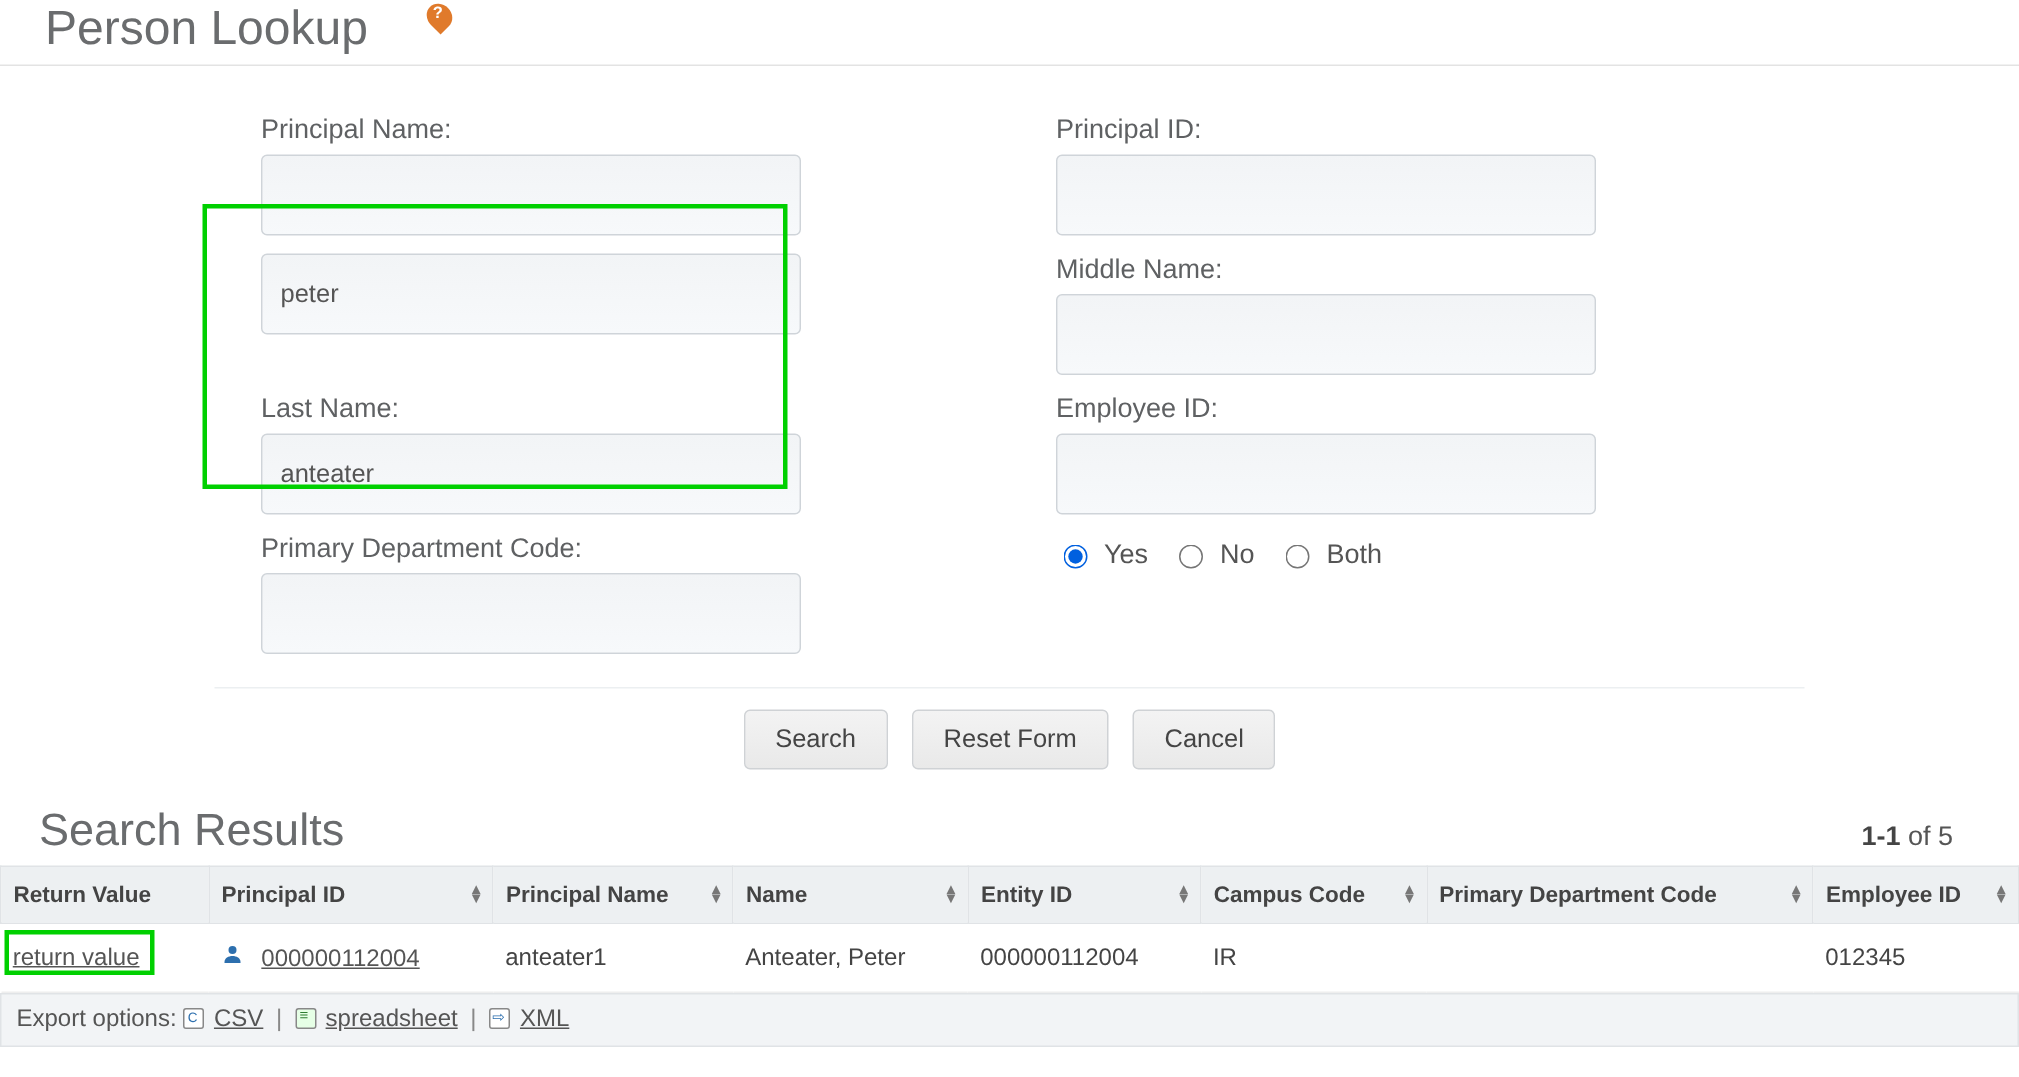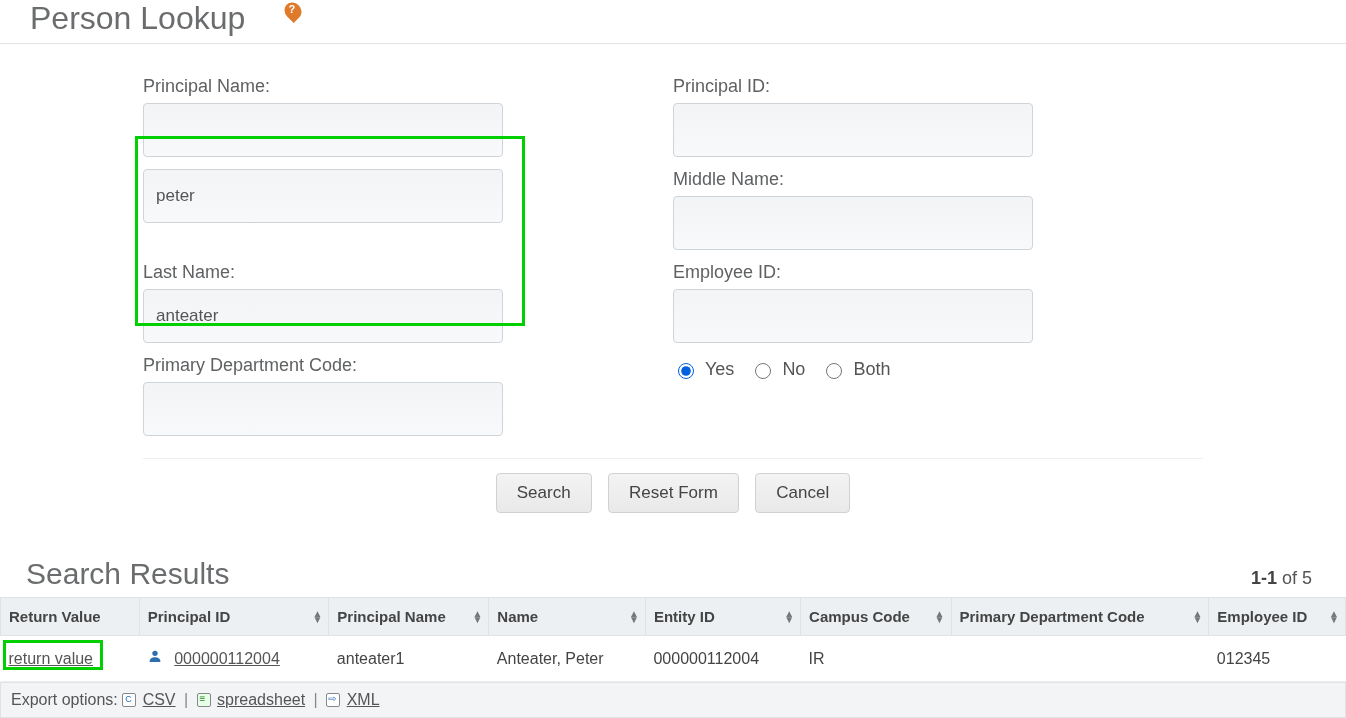--- a/index.html
+++ b/index.html
@@ -2,21 +2,21 @@
 <html><head>
 <meta charset="utf-8">
 <style>
   * { box-sizing: border-box; }
   html, body { margin:0; padding:0; font-family: "Helvetica Neue", Arial, sans-serif; color:#555; background:#fff; }
   body { width:1346px; }
   .page-title-row { border-bottom:1px solid #e3e3e3; padding:0 0 6px 30px; display:flex; }
   h1.page-title { font-size:32px; font-weight:300; color:#6a6c6e; margin:0 40px 0 0; }
   .form-area { width:1060px; margin:12px auto 0 auto; padding-top:14px; }
   .form-row { display:flex; }
-  .form-col { flex:1; padding:6px 22px 6px 0; }
+  .form-col { flex:1; padding:6px 22px 6px 0;margin-left:31px; }
   .field-label { font-size:18px; color:#5f6163; margin-bottom:6px; display:block; }
   .text-input {
     width:360px; height:54px; padding:6px 12px;
     border:1px solid #cfd4d9; border-radius:4px;
     background:linear-gradient(#f2f4f6,#f7f9fb);
     font-size:17px; color:#555;
   }
   .highlight-box {
     position:absolute; border:3px solid #00d000; pointer-events:none;
   }
@@ -24,21 +24,21 @@
   .radio-item { display:flex; align-items:center; gap:8px; font-size:18px; color:#555;}
   input[type=radio]{ width:16px; height:16px; accent-color:#0060df;}
   .divider { border-top:1px solid #eceff1; margin:16px 0 14px 0;}
   .button-row { text-align:center; padding-bottom:24px;}
   .btn {
     display:inline-block; padding:9px 20px; margin:0 6px;
     border:1px solid #cfd2d5; border-radius:4px;
     background:linear-gradient(#f3f3f3,#e9e9e9);
     font-size:17px; color:#444; cursor:pointer;
   }
-  .results-header { display:flex; align-items:baseline; justify-content:space-between; padding:0 34px 0 26px; margin-top:20px;}
+  .results-header { display:flex; align-items:baseline; justify-content:space-between; padding:0 44px 0 26px; }
   h2.results-title { font-size:30px; font-weight:300; color:#6a6c6e; margin:0;}
   .results-count { font-size:18px; color:#555;}
   .results-count b { font-weight:700; color:#444;}
   table.results { width:100%; border-collapse:collapse; margin-top:6px;}
   table.results thead th {
     background:#edf0f2; border:1px solid #e0e3e6;
     font-size:15px; font-weight:700; color:#444;
     padding:10px 8px; text-align:left; position:relative;
   }
   .sort-icons { position:absolute; right:6px; top:50%; transform:translateY(-50%); font-size:10px; color:#777; line-height:6px;}

